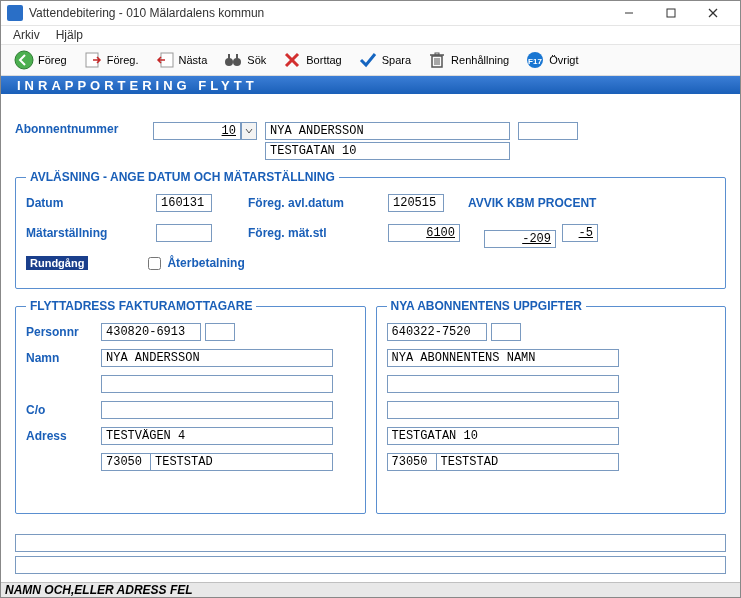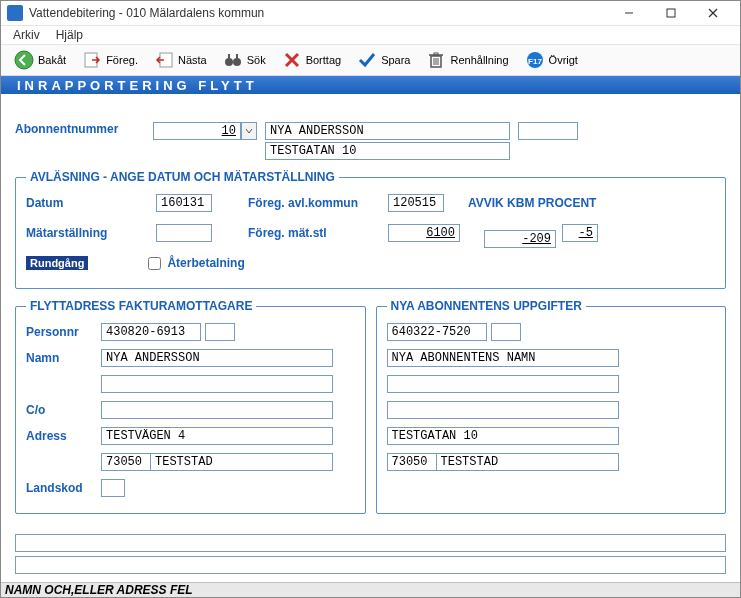--- a/index.html
+++ b/index.html
@@ -69,21 +69,21 @@
   </div>
 
   <div class="toolbar">
     <div class="tool-btn">
       <span class="tool-icon">
         <svg width="20" height="20" viewBox="0 0 20 20">
             <circle cx="10" cy="10" r="9" fill="#4CAF50" stroke="#2e7d32"></circle>
             <path d="M11 5 L6 10 L11 15" fill="none" stroke="#fff" stroke-width="2"></path>
           </svg>
       </span>
-      <span>Bakåt</span>
+      <span>Föreg</span>
     </div>
     <div class="tool-btn">
       <span class="tool-icon">
         <svg width="20" height="20" viewBox="0 0 20 20">
             <rect x="3" y="3" width="12" height="14" fill="#fff" stroke="#999"></rect>
             <path d="M14 7 L17 10 L14 13 M10 10 H17" stroke="#c62828" fill="none" stroke-width="1.5"></path>
           </svg>
       </span>
       <span>Föreg.</span>
     </div>
@@ -170,21 +170,21 @@
       </div>
       <input class="fld" style="width: 60px;">
     </div>
 
     <fieldset>
       <legend>AVLÄSNING - ANGE DATUM OCH MÄTARSTÄLLNING</legend>
       <div class="row">
         <div class="lbl" style="width:130px">Datum</div>
         <input class="fld" style="width: 56px;" value="160131">
         <div style="width:36px"></div>
-        <div class="lbl-sm" style="width:140px">Föreg. avl.kommun</div>
+        <div class="lbl-sm" style="width:140px">Föreg. avl.datum</div>
         <input class="fld" style="width: 56px;" value="120515">
         <div style="width:24px"></div>
         <div class="lbl-sm">AVVIK KBM PROCENT</div>
       </div>
       <div class="row">
         <div class="lbl" style="width:130px">Mätarställning</div>
         <input class="fld" style="width: 56px;" value="">
         <div style="width:36px"></div>
         <div class="lbl-sm" style="width:140px">Föreg. mät.stl</div>
         <input class="fld right" style="width: 72px;" value="6100">
@@ -227,24 +227,20 @@
         </div>
         <div class="row">
           <div class="lbl" style="width:75px">Adress</div>
           <input class="fld" style="width: 232px;" value="TESTVÄGEN 4">
         </div>
         <div class="row">
           <div class="lbl" style="width:75px"></div>
           <input class="fld" style="width: 50px;" value="73050">
           <input class="fld" style="width: 182px; border-left: none;" value="TESTSTAD">
         </div>
-        <div class="row">
-          <div class="lbl" style="width:75px">Landskod</div>
-          <input class="fld" style="width: 24px;" value="">
-        </div>
       </fieldset>
 
       <fieldset>
         <legend>NYA ABONNENTENS UPPGIFTER</legend>
         <div class="row">
           <input class="fld" style="width: 100px;" value="640322-7520">
           <div style="width:4px"></div>
           <input class="fld" style="width: 30px;">
         </div>
         <div class="row">

